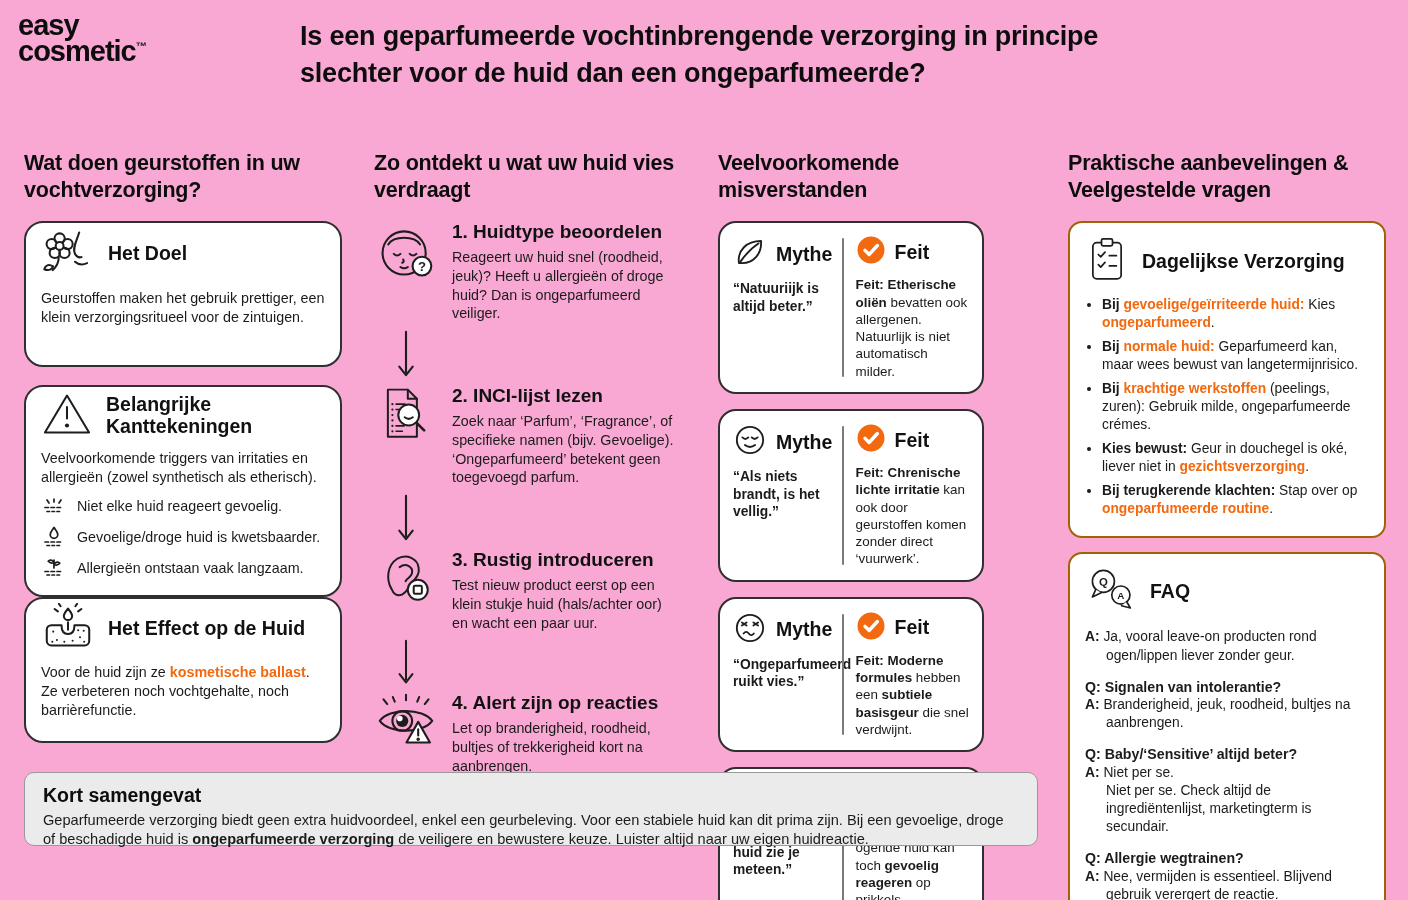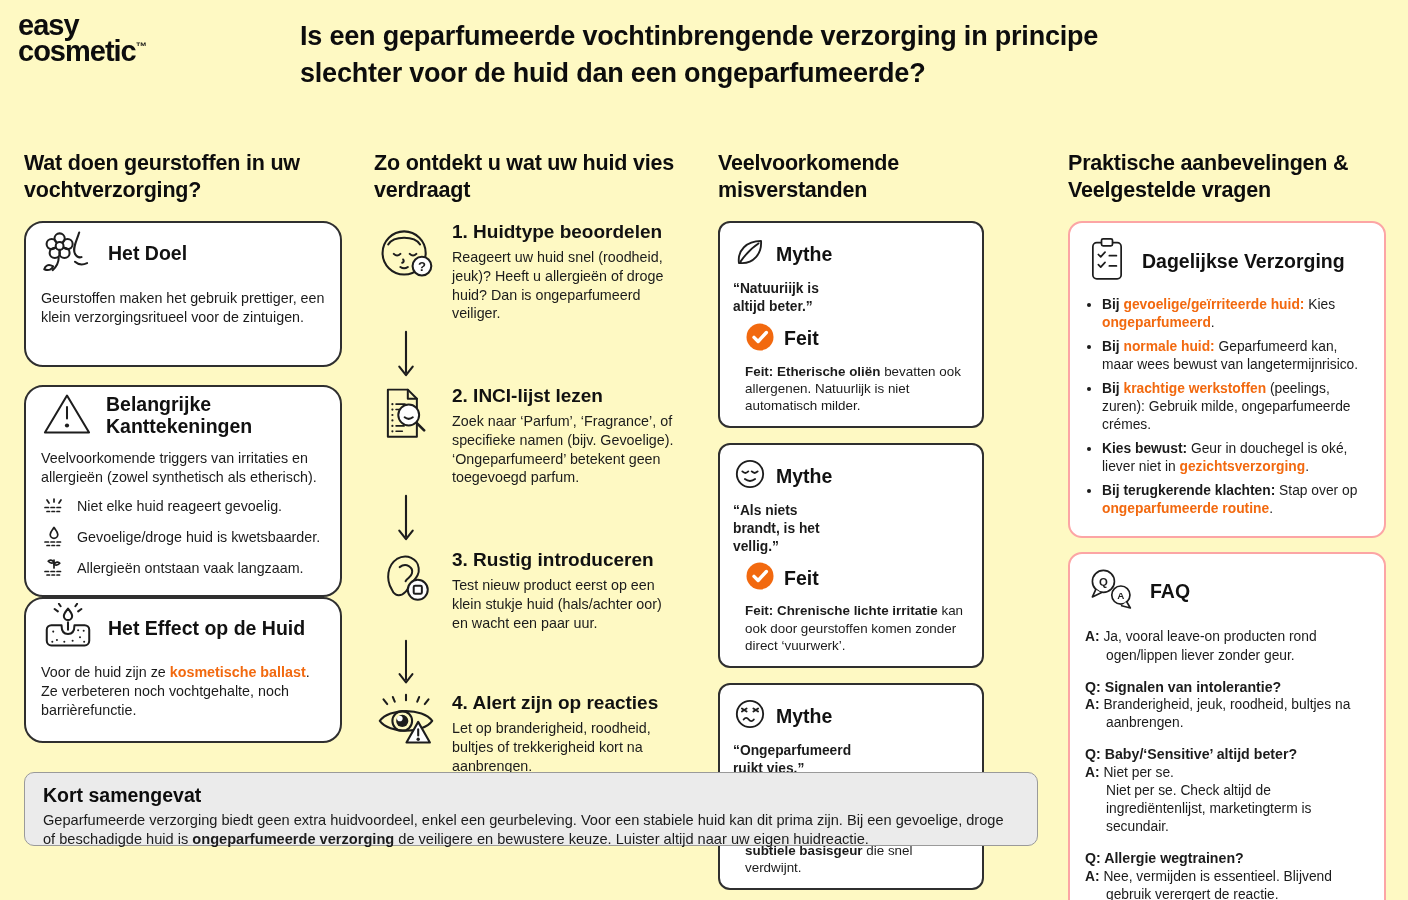--- a/index.html
+++ b/index.html
@@ -1,16 +1,16 @@
 <!DOCTYPE html>
 <html><head>
 <meta charset="utf-8">
 <style>
   html,body{margin:0;padding:0;background:#ffffff;}
-  .canvas{position:relative;width:1408px;height:900px;background:#fef9c3;overflow:hidden;
+  .canvas{position:relative;width:1408px;height:900px;background:#f9a8d4;overflow:hidden;
           font-family:"Liberation Sans",sans-serif;color:#1b1b1b;}
 
   
   .logo{position:absolute;left:18px;top:12px;font-weight:800;font-size:29px;line-height:.9;
         letter-spacing:-1px;color:#0d0d0d;}
   .logo .tm{font-size:11px;vertical-align:super;letter-spacing:0;}
   .main-title{position:absolute;left:300px;top:18px;width:900px;margin:0;
               font-size:27px;font-weight:800;line-height:1.38;color:#0d0d0d;letter-spacing:-.2px;}
 
   
@@ -34,32 +34,32 @@
   .trigger-icon{flex:none;width:26px;display:flex;justify-content:center;}
 
   
   .step{display:flex;gap:14px;}
   .step-icon{flex:none;width:64px;display:flex;justify-content:center;align-items:flex-start;}
   .step-title{margin:0 0 5px;font-size:19px;font-weight:800;color:#111;}
   .step-text{margin:0;font-size:14.3px;line-height:1.31;}
   .arrow-wrap{width:64px;display:flex;justify-content:center;padding:7px 0 5px;}
 
   
-  .myth-card{border:2px solid #2f2f2f;border-radius:12px;background:#fff;padding:12px 13px;
-             margin-bottom:15px;display:flex;box-sizing:border-box;min-height:124px;flex-direction:column;}
+  .myth-card{border:2px solid #2f2f2f;border-radius:18px;background:#fff;padding:12px 13px;
+             margin-bottom:15px;display:flex;box-sizing:border-box;min-height:124px;}
   .myth-left{width:46%;padding-right:8px;box-sizing:border-box;}
   .myth-sep{width:2px;background:#7a7a7a;align-self:stretch;margin:3px 0;border-radius:1px;}
   .myth-right{flex:1;padding-left:12px;}
   .mf-head{display:flex;align-items:center;gap:9px;margin-bottom:7px;}
   .mf-label{font-size:19.5px;font-weight:800;color:#111;}
   .myth-quote{font-size:13.8px;font-weight:700;line-height:1.28;}
   .feit-body{font-size:13.4px;line-height:1.29;}
 
   
-  .rec-card{border:2px solid #fca5a5;border-radius:14px;background:#fff;padding:13px 15px;box-sizing:border-box;}
+  .rec-card{border:2px solid #a16207;border-radius:14px;background:#fff;padding:13px 15px;box-sizing:border-box;}
   .daily-card{margin-bottom:14px;min-height:262px;}
   .faq-card{min-height:382px;}
   .rec-bullets{margin:4px 0 0;padding-left:17px;font-size:13.8px;line-height:1.3;}
   .rec-bullets li{margin-bottom:6px;}
   .faq-item{margin-top:13px;font-size:13.8px;line-height:1.31;}
   .faq-q{font-weight:800;font-size:14.2px;}
   .faq-a{padding-left:21px;text-indent:-21px;}
   .faq-a2{padding-left:21px;}
   .faq-a2:empty{display:none;}
 

